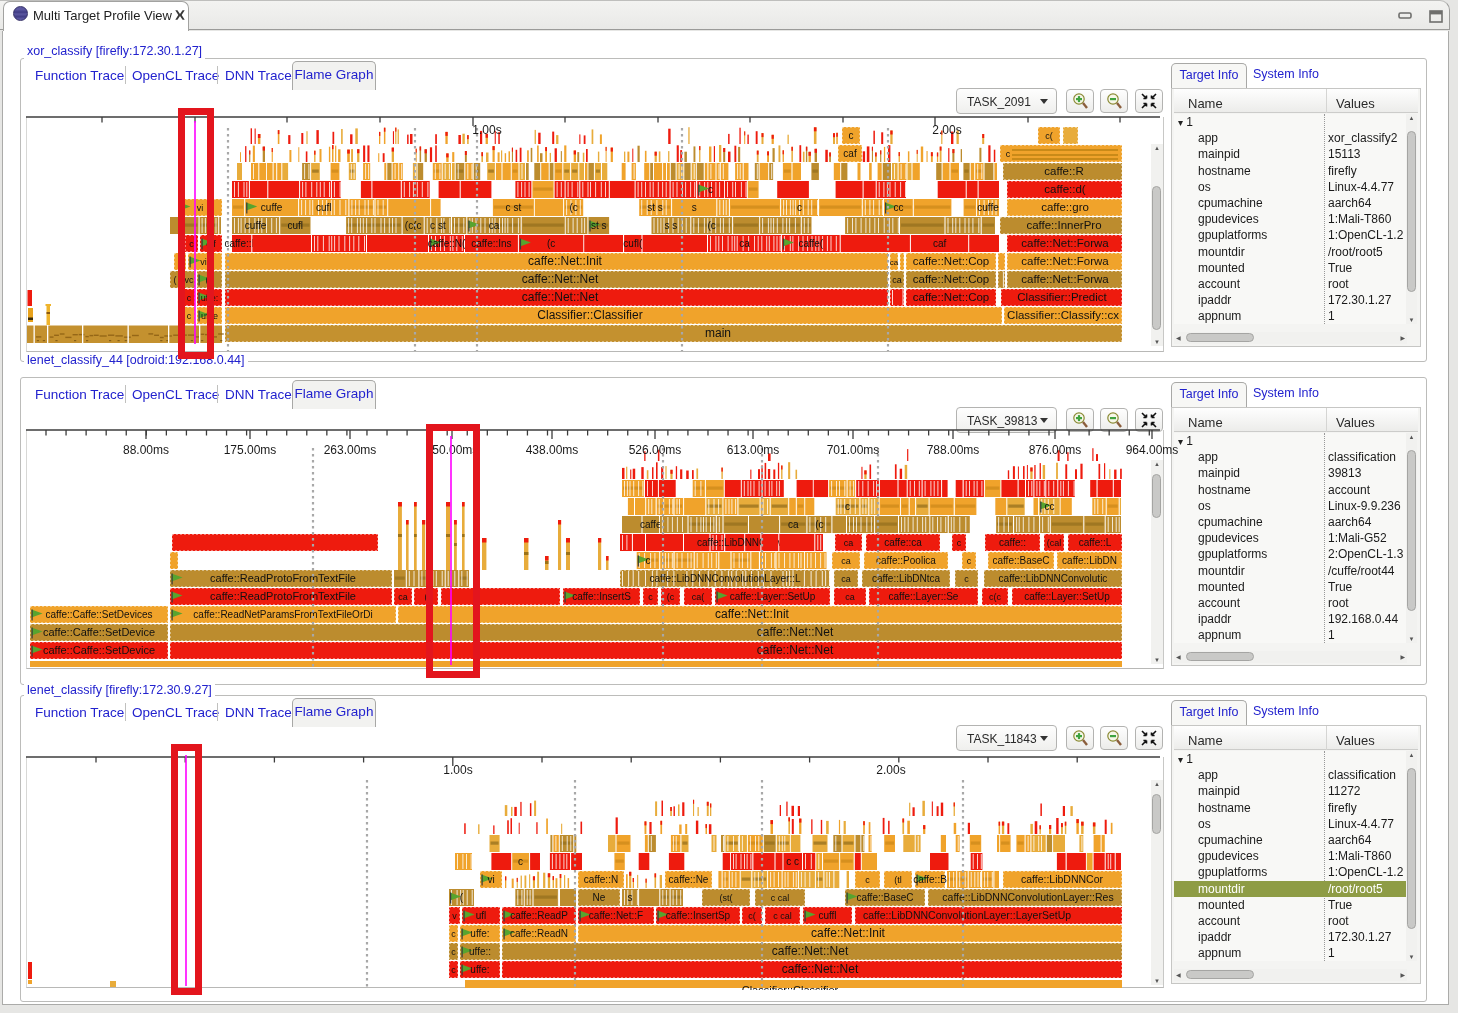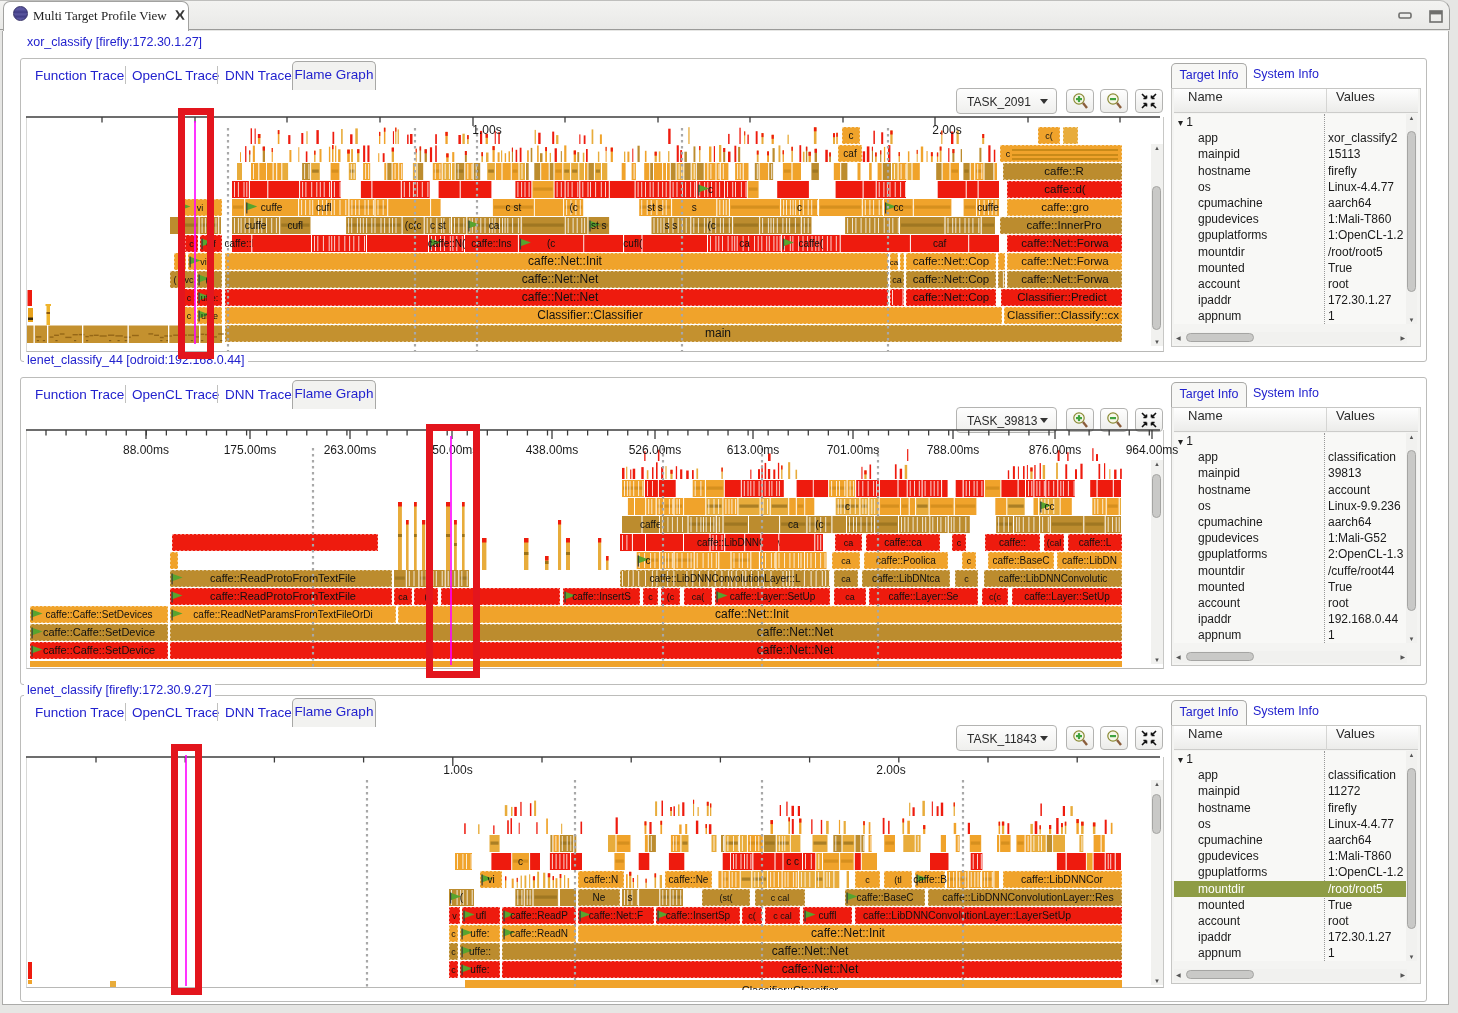--- a/index.html
+++ b/index.html
@@ -3,21 +3,21 @@
 <style>
 * { margin:0; padding:0; box-sizing:border-box; }
 html,body { width:1458px; height:1013px; background:#E6E6E4; font-family:"Liberation Sans", sans-serif; overflow:hidden; }
 #stage { position:absolute; left:0; top:0; width:1458px; height:1013px; }
 
 
 #tabbar { position:absolute; left:0; top:0; width:1450px; height:30px;
   background:linear-gradient(#F3F3F1,#E9E9E7); border-bottom:1px solid #9B9B99;
   border-top:1px solid #BFBFBD; border-right:1px solid #9B9B99; border-top-right-radius:10px; }
 #vtab { position:absolute; left:3px; top:1px; width:186px; height:30px; background:#FFFFFF;
-  border:1px solid #A2A2A0; border-bottom:none; border-radius:7px 7px 0 0; z-index:3;font-family:Liberation Serif, serif; }
+  border:1px solid #A2A2A0; border-bottom:none; border-radius:7px 7px 0 0; z-index:3; }
 #vtab .ic { position:absolute; left:9px; top:4px; width:15px; height:15px; border-radius:50%;
   background:linear-gradient(#5B57A0 20%, #403C85 40%, #5B57A0 55%, #403C85 75%, #5B57A0 90%); border:1px solid #353168; }
 #vtab .t { position:absolute; left:29px; top:6px; font-size:13px; color:#1E1E1E; }
 #minmax { position:absolute; right:14px; top:10px; }
 
 
 #content { position:absolute; left:2px; top:31px; width:1447px; height:974px; background:#FFFFFF;
   border-left:1px solid #ABABA9; border-right:1px solid #ABABA9; border-bottom:1px solid #ABABA9; }
 
 .group { position:absolute; left:20px; width:1407px; border:1px solid #BCBCBA; border-radius:3px; }
@@ -33,21 +33,21 @@
 .tbtn { position:absolute; width:28px; height:24px; border:1px solid #B3B3B1; border-radius:4px;
   background:linear-gradient(#FEFEFE,#ECECEA); text-align:center; padding-top:1px; }
 
 
 .itab { position:absolute; width:76px; height:25px; background:#F7F7F5; border:1px solid #A8A8A6;
   border-bottom:none; border-radius:5px 5px 0 0; font-size:12.5px; color:#2222CE; text-align:center; padding-top:4px; }
 .itl { position:absolute; font-size:12.5px; color:#2222CE; }
 .tablewrap { position:absolute; left:1171px; width:250px; height:259px; background:#F4F4F2; border:1px solid #C6C6C4; }
 .thead { position:absolute; left:2px; top:0px; width:244px; height:24px; background:linear-gradient(#FEFEFE,#ECECEA);
   border-bottom:1px solid #CCCCCA; font-size:13px; color:#2A2A2A; }
-.thead span { top:0; }
+.thead span { top:7px; }
 .tbody { position:absolute; left:2px; top:25px; width:233px; height:210px; background:#F8F8F6; overflow:hidden; }
 .coldiv { position:absolute; left:150px; top:0; width:1px; height:100%; border-left:1px dotted #999; }
 .trow { position:absolute; left:0; width:100%; height:16.2px; font-size:12px; color:#1A1A1A; }
 .trow .tname { position:absolute; left:0; padding-left:24px; top:1px; }
 .trow .tval { position:absolute; left:154px; top:1px; }
 .trow.sel { background:#8E9C45; }
 .trow.sel .tname, .trow.sel .tval { color:#FFFFFF; }
 .tri { font-size:10px; color:#222; }
 .vscroll { position:absolute; right:3px; top:25px; width:11px; height:210px; background:#F1F1EF; }
 .sthumb { position:absolute; left:1px; width:9px; background:#C9C9C7; border:1px solid #A5A5A3; border-radius:5px; }
@@ -75,21 +75,21 @@
   </svg>
 </div>
 <svg id="minmax" width="46" height="14" viewBox="0 0 46 14">
   <rect x="1" y="3" width="12" height="5" rx="1.5" fill="none" stroke="#6E6E6C" stroke-width="1.6"></rect>
   <rect x="32" y="1" width="12" height="11" fill="none" stroke="#6E6E6C" stroke-width="1.6"></rect>
   <rect x="32" y="1" width="12" height="3.4" fill="#6E6E6C"></rect>
 </svg>
 <div id="content"></div>
 
 <div class="group" style="top:58px;height:304px"></div>
-<div class="glabel" style="top:35px">xor_classify [firefly:172.30.1.27]</div>
+<div class="glabel" style="top:44px">xor_classify [firefly:172.30.1.27]</div>
 <span class="tl" style="left:35px;top:68px">Function Trace</span>
 <span class="tsep" style="left:125px;top:66px"></span>
 <span class="tl" style="left:132px;top:68px">OpenCL Trace</span>
 <span class="tsep" style="left:217px;top:66px"></span>
 <span class="tl" style="left:225px;top:68px">DNN Trace</span>
 <div class="ftab" style="left:292px;top:61px">Flame Graph</div>
 <div class="combo" style="top:88px">TASK_2091<span class="caret"></span></div>
 <div class="tbtn" style="top:89px;left:1066px">
    <svg width="22" height="20" viewBox="0 0 22 20">
         <circle cx="10" cy="8" r="5.2" fill="#F7F7E8" stroke="#8a8a34" stroke-width="1.2"></circle>

